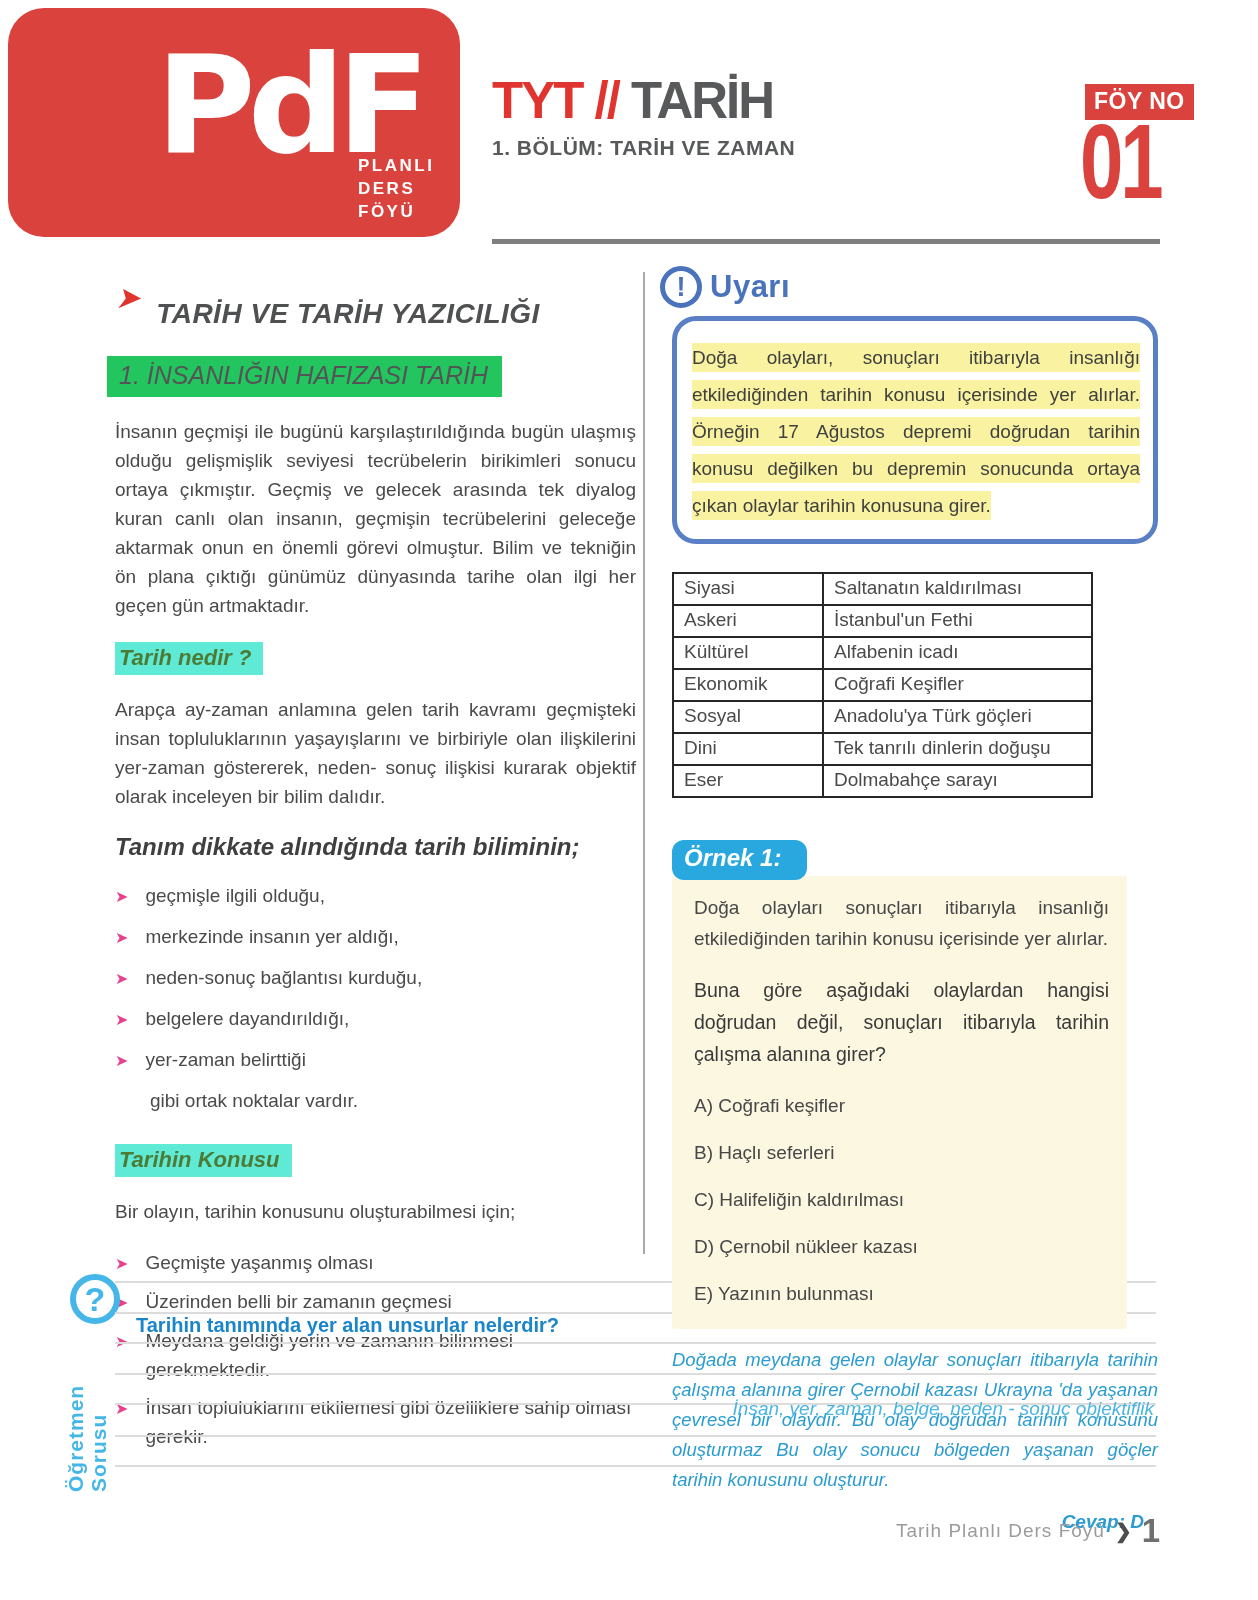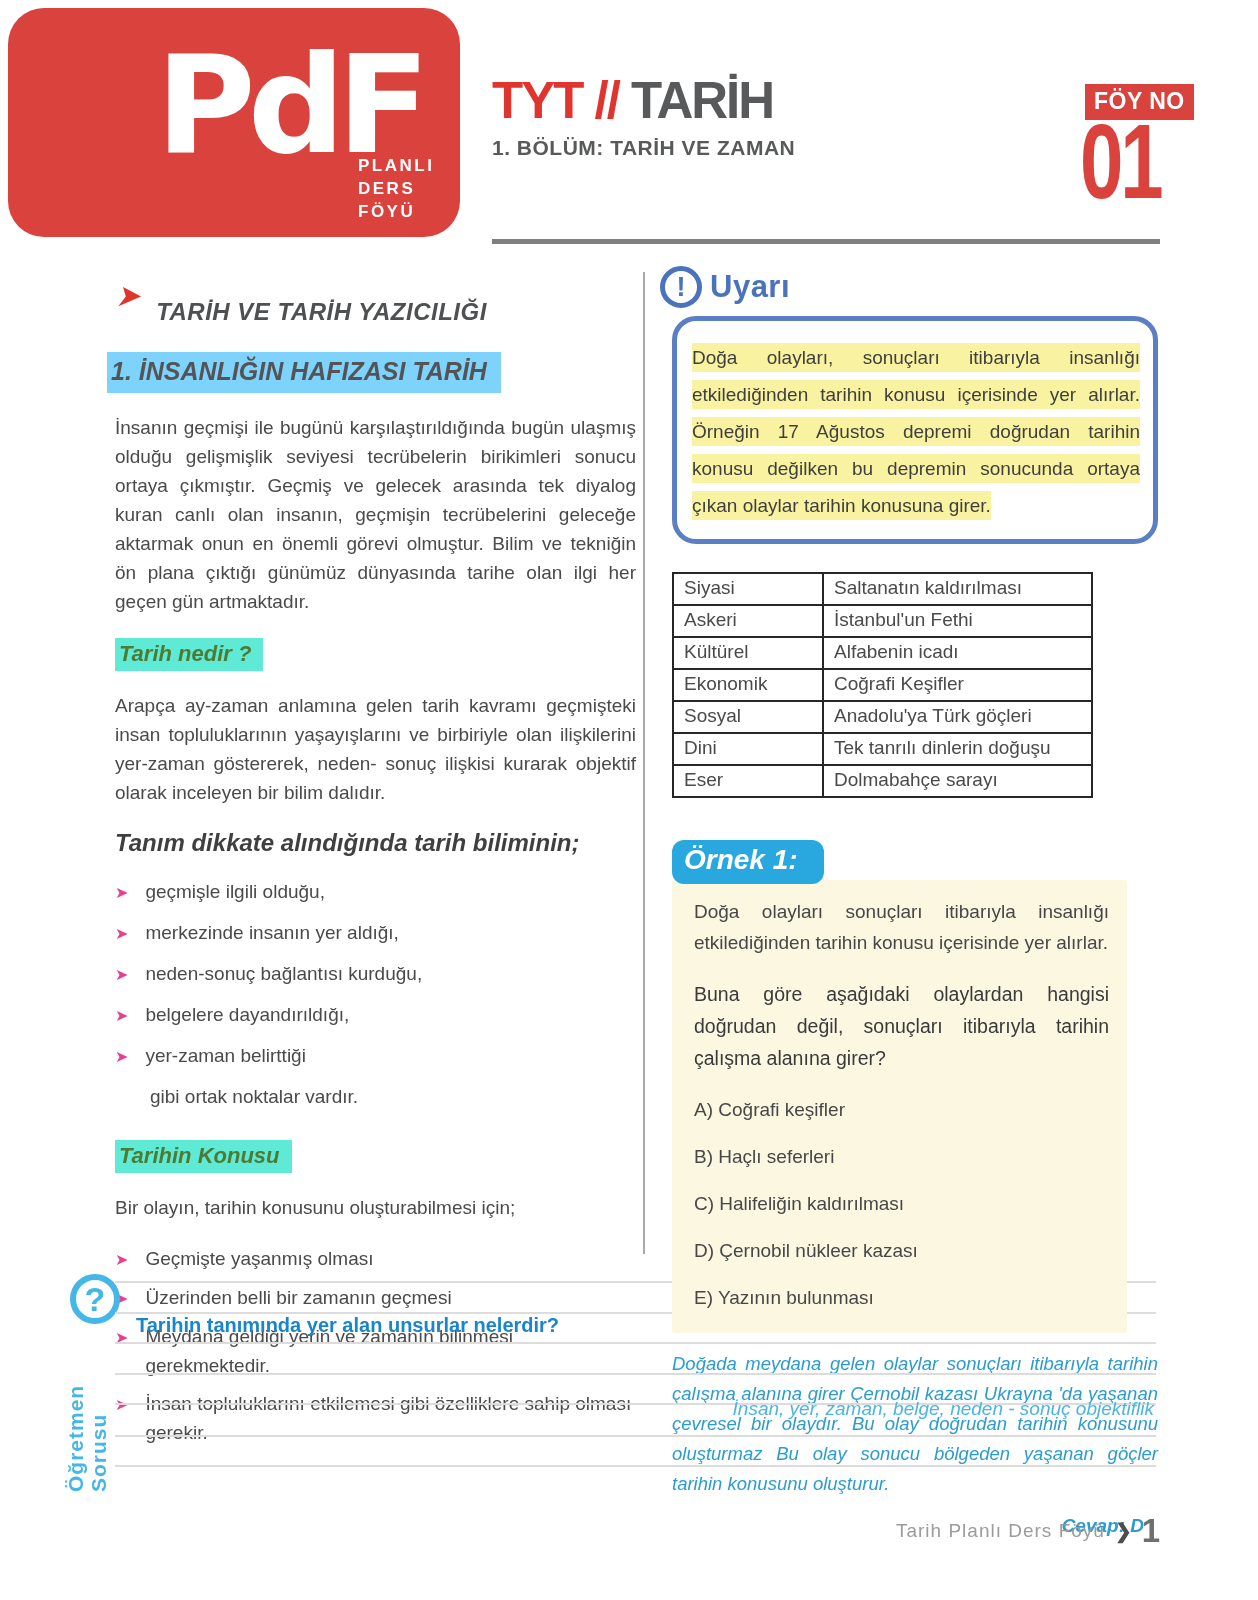--- a/index.html
+++ b/index.html
@@ -40,24 +40,24 @@
   }
 
   
   .col-divider { position:absolute; left:643px; top:272px; width:2px; height:982px; background:#a9a9a9; }
   .left-col  { position:absolute; left:115px; top:266px; width:521px; }
   .right-col { position:absolute; left:664px; top:266px; width:494px; }
 
   
   .section-head { display:flex; align-items:center; gap:16px; margin-bottom:26px; }
   .section-head .arrow { color:#e0342f; font-size:30px; line-height:1; font-style:italic; }
-  .section-head .txt { font-style:italic; font-weight:bold; font-size:24px; color:#4f5052; letter-spacing:0.5px;margin-top:32px; }
+  .section-head .txt { font-style:italic; font-weight:bold; font-size:28px; color:#4f5052; letter-spacing:0.5px;margin-top:32px; }
   .h-pink {
-    display:inline-block; background:#7dd3fc; font-style:italic; font-weight:bold;
-    font-size:25px; color:#545456; padding:5px 14px 7px 4px; margin:0 0 20px -8px;
+    display:inline-block; background:#22c55e; font-style:italic; font-weight:normal;
+    font-size:25px; color:#545456; padding:5px 14px 7px 12px; margin:0 0 20px -8px;
   }
   p.body { font-size:19px; line-height:29px; text-align:justify; margin:0 0 22px 0; color:#4a4a4a; }
   .h-green {
     display:inline-block; background:#5eead4; color:#4d7b35; font-style:italic; font-weight:bold;
     font-size:22px; padding:3px 12px 4px 4px; margin:0 0 20px 0;
   }
   .h-dark { font-style:italic; font-weight:bold; font-size:24px; color:#3f3f3f; margin:2px 0 24px 0; }
   ul.arrows { list-style:none; margin:0; padding:0; }
   ul.arrows li { display:flex; gap:17px; font-size:19px; color:#4a4a4a; align-items:baseline; }
   ul.arrows.wide li  { margin-bottom:19px; }
@@ -82,21 +82,21 @@
 
   .info-table { border-collapse:collapse; width:421px; margin:0 0 42px 8px; }
   .info-table td {
     border:2px solid #262626; font-size:19px; color:#4a4a4a;
     padding:2px 10px 4px 10px; height:24px;
   }
   .info-table td.k { width:128px;border-radius:13px; }
 
   .ornek-badge {
     display:inline-block; margin-left:8px; background:#29a8df; color:#fff;
-    font-style:italic; font-weight:bold; font-size:28px;
+    font-style:italic; font-weight:bold; font-size:24px;
     padding:4px 26px 8px 12px; border-radius:12px; position:relative; z-index:2;
   }
   .cream-box {
     background:#fbf7e1; width:455px; margin:-4px 0 0 8px; box-sizing:border-box;
     padding:16px 18px 24px 22px; border-radius:3px; position:relative; z-index:1;
   }
   .cream-box p.intro { font-size:19px; line-height:31px; text-align:justify; margin:0 0 20px 0; color:#474747; }
   .cream-box p.q { font-weight:normal; font-size:19.5px; line-height:32px; margin:0 0 14px 0; color:#3a3a3a; text-align:justify; }
   .cream-box .opt { font-size:19px; margin-top:25px; color:#474747; }
 

